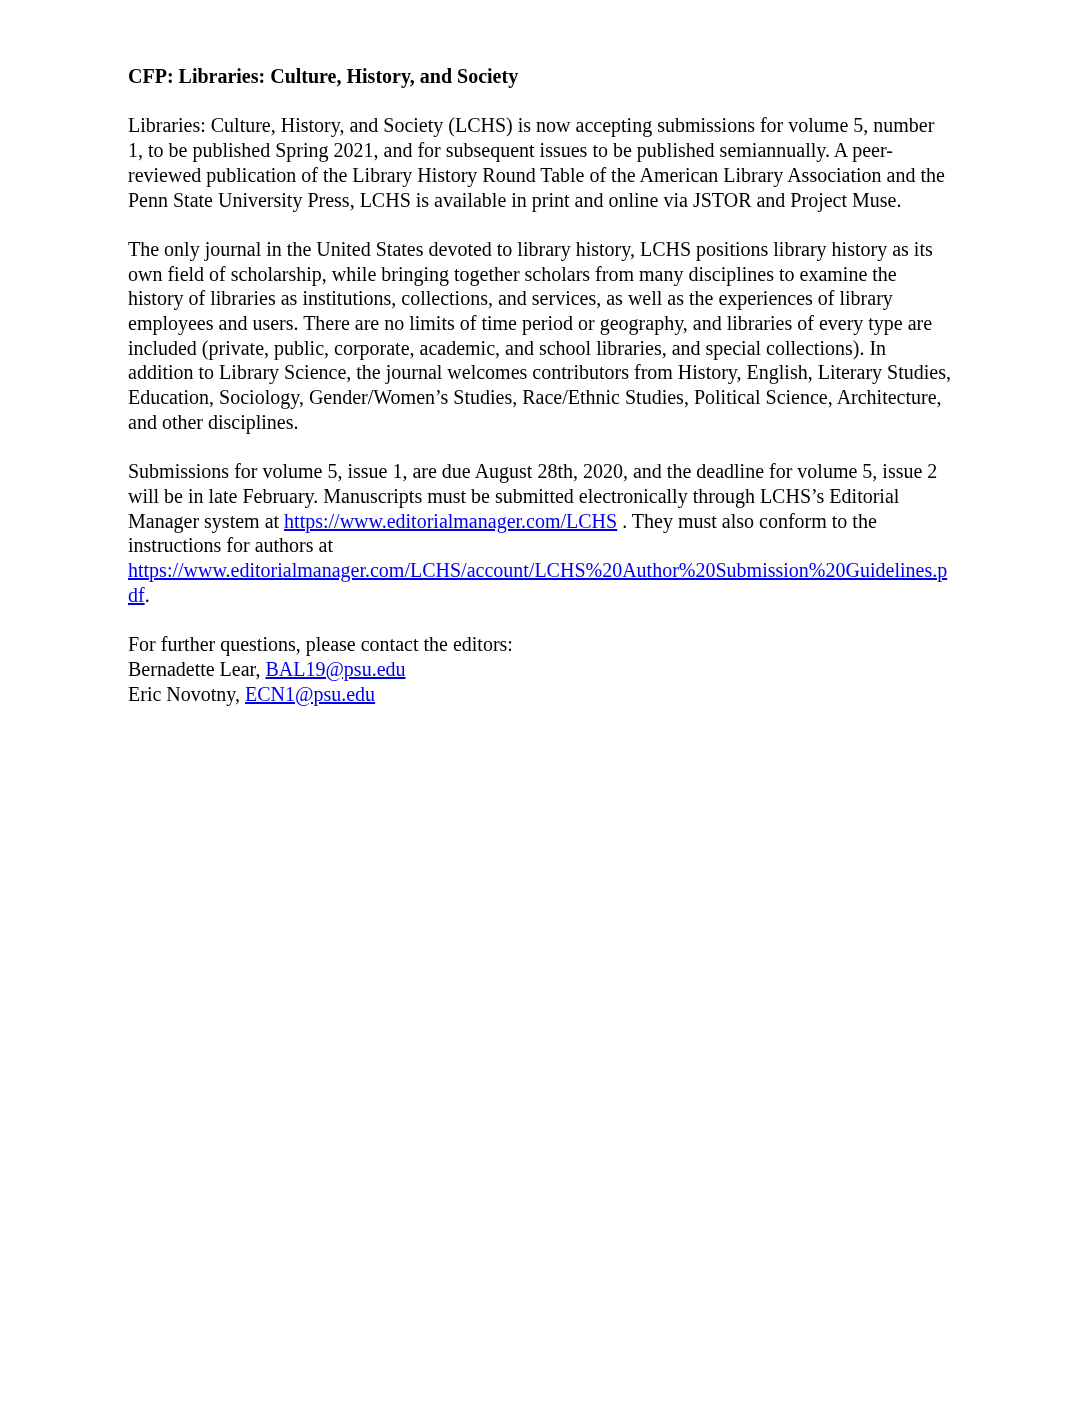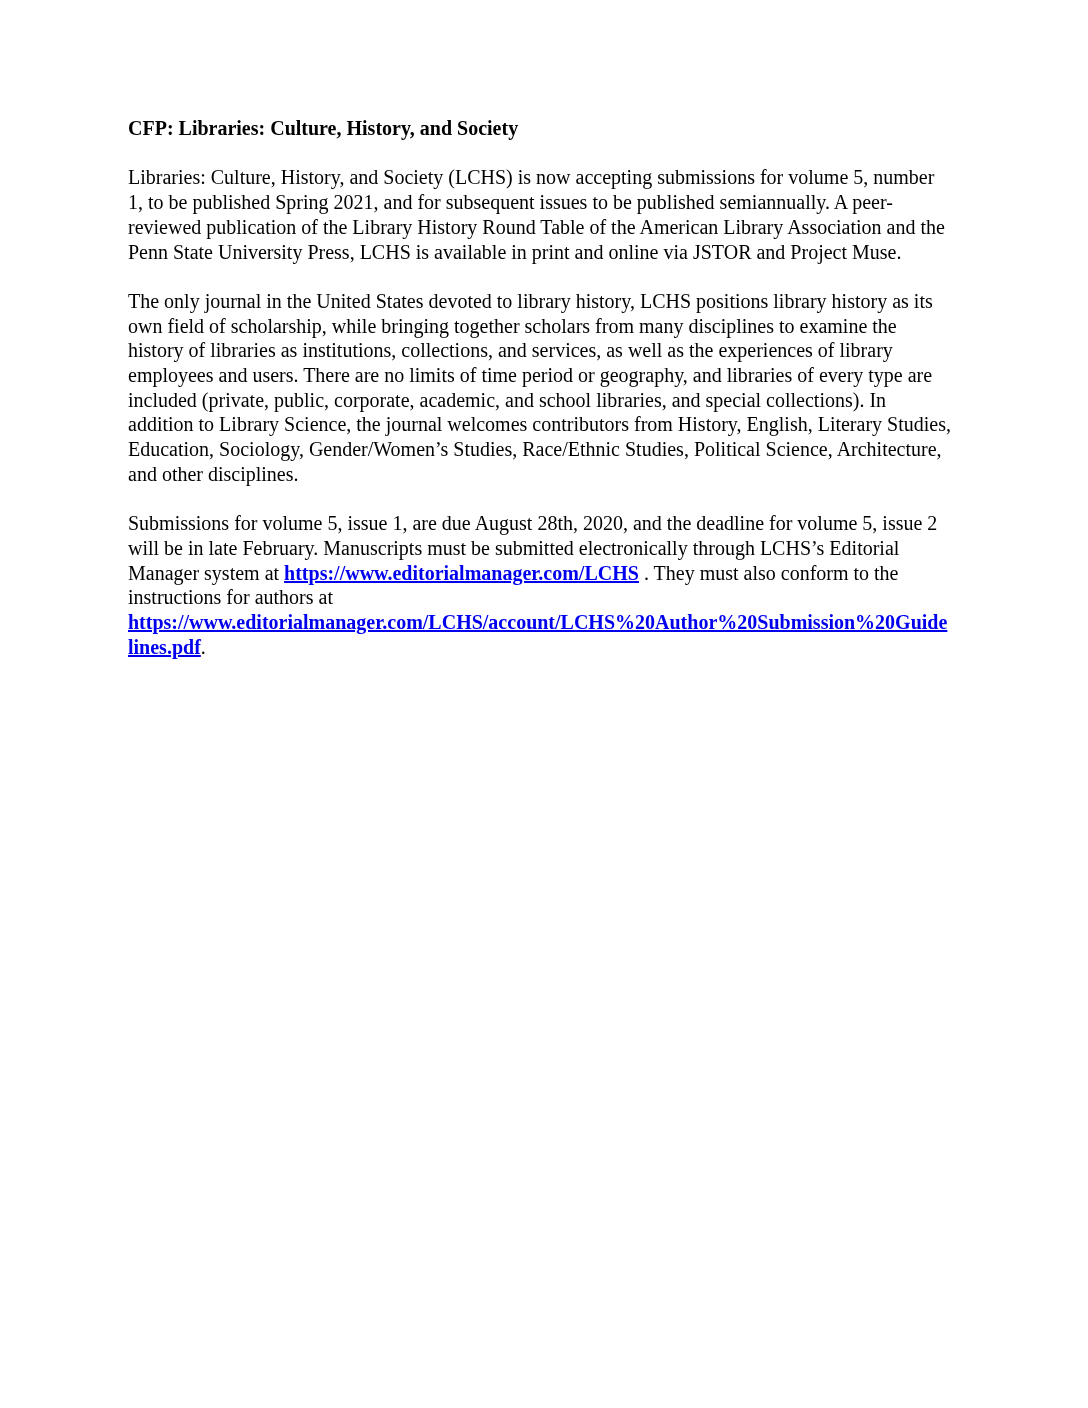--- a/index.html
+++ b/index.html
@@ -6,21 +6,21 @@
     margin: 0;
     padding: 0;
     background: #ffffff;
   }
   .page {
     position: relative;
     width: 1088px;
     height: 1408px;
     background: #ffffff;
     box-sizing: border-box;
-    padding: 116px 136px 0 128px;
+    padding: 64px 136px 0 128px;
     font-family: "Liberation Serif", "DejaVu Serif", serif;
     font-size: 20px;
     line-height: 24.7px;
     color: #000000;
   }
   .doc-title {
     font-size: 20px;
     font-weight: bold;
     margin: 0 0 24.7px 0;
   }
@@ -30,31 +30,32 @@
   }
   .para:last-child {
     margin-bottom: 0;
   }
   a.link {
     color: #0000EE;
     text-decoration: underline;
     cursor: pointer;
   }
   a.link.bold {
-    font-weight: bold;
+    font-weight: normal;
   }
 </style>
 </head>
 <body>
 
 <div class="page">
 
   <h1 class="doc-title">CFP: Libraries: Culture, History, and Society</h1>
 
   <p class="para">Libraries: Culture, History, and Society (LCHS) is now accepting submissions for volume 5, number 1, to be published Spring 2021, and for subsequent issues to be published semiannually. A peer-reviewed publication of the Library History Round Table of the American Library Association and the Penn State University Press, LCHS is available in print and online via JSTOR and Project Muse.</p>
 
   <p class="para">The only journal in the United States devoted to library history, LCHS positions library history as its own field of scholarship, while bringing together scholars from many disciplines to examine the history of libraries as institutions, collections, and services, as well as the experiences of library employees and users. There are no limits of time period or geography, and libraries of every type are included (private, public, corporate, academic, and school libraries, and special collections). In addition to Library Science, the journal welcomes contributors from History, English, Literary Studies, Education, Sociology, Gender/Women’s Studies, Race/Ethnic Studies, Political Science, Architecture, and other disciplines.</p>
 
   <p class="para"><span>Submissions for volume 5, issue 1, are due August 28th, 2020, and the deadline for volume 5, issue 2 will be in late February. Manuscripts must be submitted electronically through LCHS’s Editorial Manager system at </span><a class="link bold" href="#">https://www.editorialmanager.com/LCHS</a><span> . They must also conform to the instructions for authors at </span><a class="link bold" href="#">https://www.editorialmanager.com/LCHS/account/LCHS%20Author%20Submission%20Guidelines.pdf</a><span>.</span></p>
 
 
+  <p class="para"><span>For further questions, please contact the editors:</span><br><span>Bernadette Lear, </span><a class="link" href="#">BAL19@psu.edu</a><br><span>Eric Novotny, </span><a class="link" href="#">ECN1@psu.edu</a></p>
 
 </div>
 
 </body></html>

